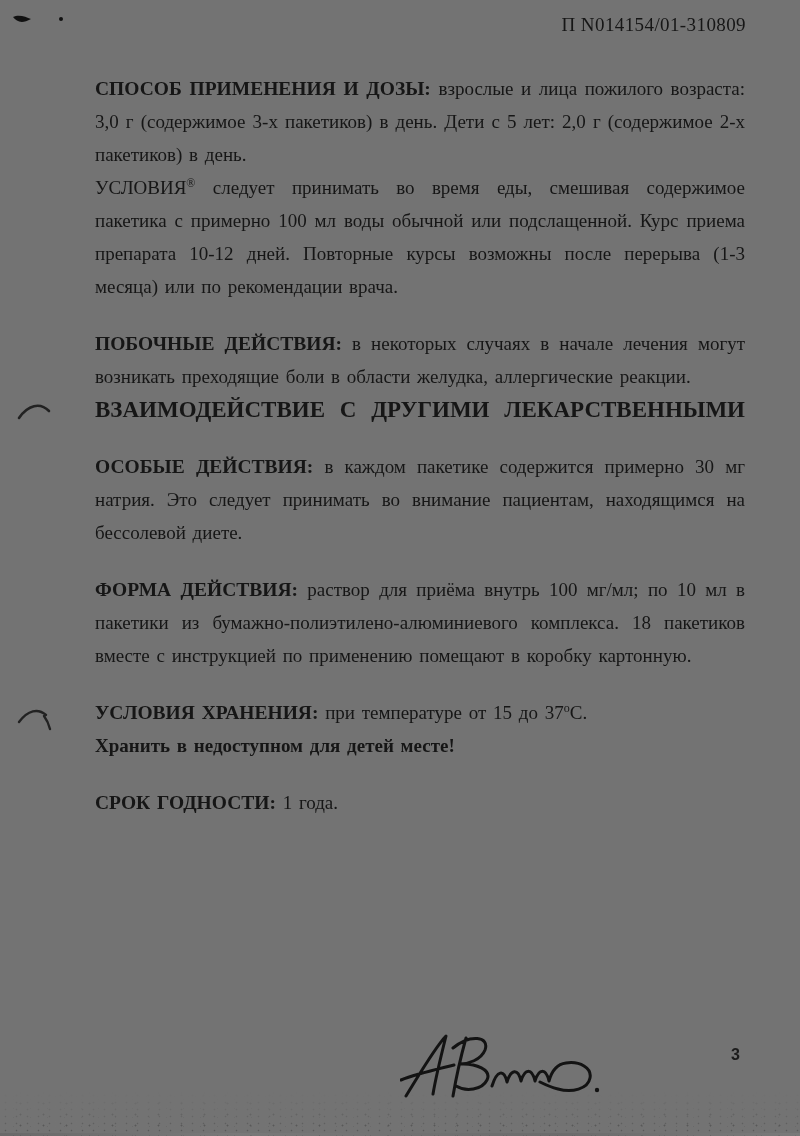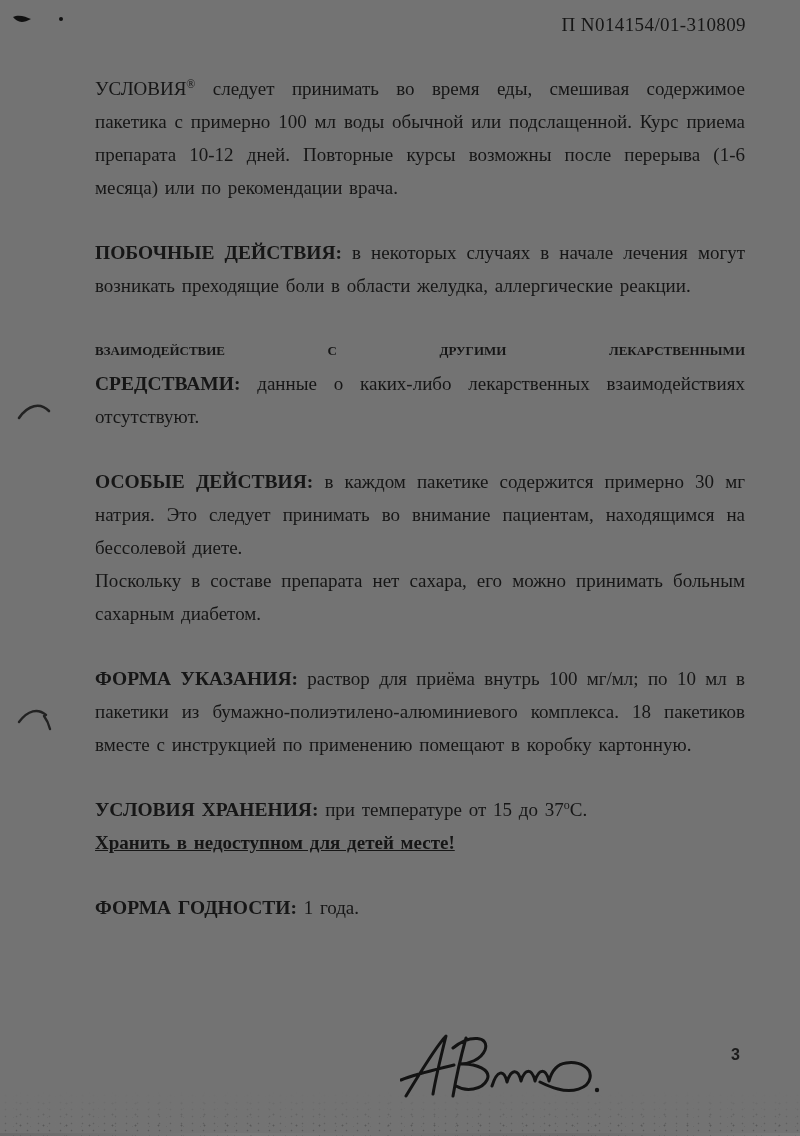--- a/index.html
+++ b/index.html
@@ -25,31 +25,30 @@
     top: 72px;
     width: 650px;
   }
   .para {
     margin: 0;
     text-align: justify;
     font-size: 19px;
     line-height: 33px;
     word-spacing: 2px;
   }
-  .gap { margin-top: 32px; }
+  .gap { margin-top: 24px; }
   .h { font-weight: bold; font-size: 19.5px; }
   .spread-line {
     font-weight: bold;
-    font-size: 13px;
+    font-size: 23px;
     line-height: 33px;
     text-align: justify;
     text-align-last: justify;
-    margin-top: 32px;
   }
-  .bold-line { font-weight: bold; text-decoration: underline; }
+  .bold-line { font-weight: bold; }
   sup.tm { font-size: 12px; vertical-align: super; line-height: 0; }
   sup.deg { font-size: 12px; vertical-align: super; line-height: 0; }
   .signature {
     position: absolute;
     left: 400px;
     top: 1032px;
     width: 230px;
     height: 70px;
   }
   .page-number {
@@ -107,56 +106,55 @@
     <path d="M3,18 C12,5 24,2 33,11" stroke="#222" stroke-width="2.6" fill="none" stroke-linecap="round"></path>
   </svg>
   <svg class="mark mark-arc2" width="36" height="28" viewBox="0 0 36 28">
     <path d="M3,16 C12,4 22,2 30,9 M28,10 C31,14 33,19 34,23" stroke="#222" stroke-width="2.4" fill="none" stroke-linecap="round"></path>
   </svg>
 
   <div class="reg-number">П N014154/01-310809</div>
 
   <div class="content">
 
+    <p class="para">
+      <span class="h">СПОСОБ ПРИМЕНЕНИЯ И ДОЗЫ:</span>
+      <span>взрослые и лица пожилого возраста: 3,0 г (содержимое 3-х пакетиков) в день. Дети с 5 лет: 2,0 г (содержимое 2-х пакетиков) в день.</span>
+    </p>
 
     <p class="para">
       <span>УСЛОВИЯ</span><sup class="tm">®</sup>
-      <span>следует принимать во время еды, смешивая содержимое пакетика с примерно 100 мл воды обычной или подслащенной. Курс приема препарата 10-12 дней. Повторные курсы возможны после перерыва (1-6 месяца) или по рекомендации врача.</span>
+      <span>следует принимать во время еды, смешивая содержимое пакетика с примерно 100 мл воды обычной или подслащенной. Курс приема препарата 10-12 дней. Повторные курсы возможны после перерыва (1-3 месяца) или по рекомендации врача.</span>
     </p>
 
     <p class="para gap">
       <span class="h">ПОБОЧНЫЕ ДЕЙСТВИЯ:</span>
       <span>в некоторых случаях в начале лечения могут возникать преходящие боли в области желудка, аллергические реакции.</span>
     </p>
 
     <div class="spread-line">ВЗАИМОДЕЙСТВИЕ С ДРУГИМИ ЛЕКАРСТВЕННЫМИ</div>
-    <p class="para">
-      <span class="h">СРЕДСТВАМИ:</span>
-      <span>данные о каких-либо лекарственных взаимодействиях отсутствуют.</span>
-    </p>
 
     <p class="para gap">
       <span class="h">ОСОБЫЕ ДЕЙСТВИЯ:</span>
       <span>в каждом пакетике содержится примерно 30 мг натрия. Это следует принимать во внимание пациентам, находящимся на бессолевой диете.</span>
     </p>
-    <p class="para">Поскольку в составе препарата нет сахара, его можно принимать больным сахарным диабетом.</p>
 
     <p class="para gap">
-      <span class="h">ФОРМА УКАЗАНИЯ:</span>
+      <span class="h">ФОРМА ДЕЙСТВИЯ:</span>
       <span>раствор для приёма внутрь 100 мг/мл; по 10 мл в пакетики из бумажно-полиэтилено-алюминиевого комплекса. 18 пакетиков вместе с инструкцией по применению помещают в коробку картонную.</span>
     </p>
 
     <p class="para gap">
       <span class="h">УСЛОВИЯ ХРАНЕНИЯ:</span>
       <span><span>при температуре от 15 до 37</span><sup class="deg">о</sup><span>С.</span></span>
     </p>
     <p class="para bold-line">Хранить в недоступном для детей месте!</p>
 
     <p class="para gap">
-      <span class="h">ФОРМА ГОДНОСТИ:</span>
+      <span class="h">СРОК ГОДНОСТИ:</span>
       <span>1 года.</span>
     </p>
 
   </div>
 
   <svg class="signature" viewBox="0 0 230 70">
     <path d="M6,64 C22,38 36,14 46,4 C42,20 36,44 33,62 M1,48 C16,42 34,38 54,33
              M66,6 C61,24 56,46 53,64
              M53,16 C70,2 90,4 85,18 C81,28 68,32 60,32 C76,31 92,38 87,48 C82,58 66,60 56,54
              M92,54 C97,38 104,37 107,50 C111,37 118,36 121,49 C125,36 132,36 135,49 C139,36 146,36 149,49

